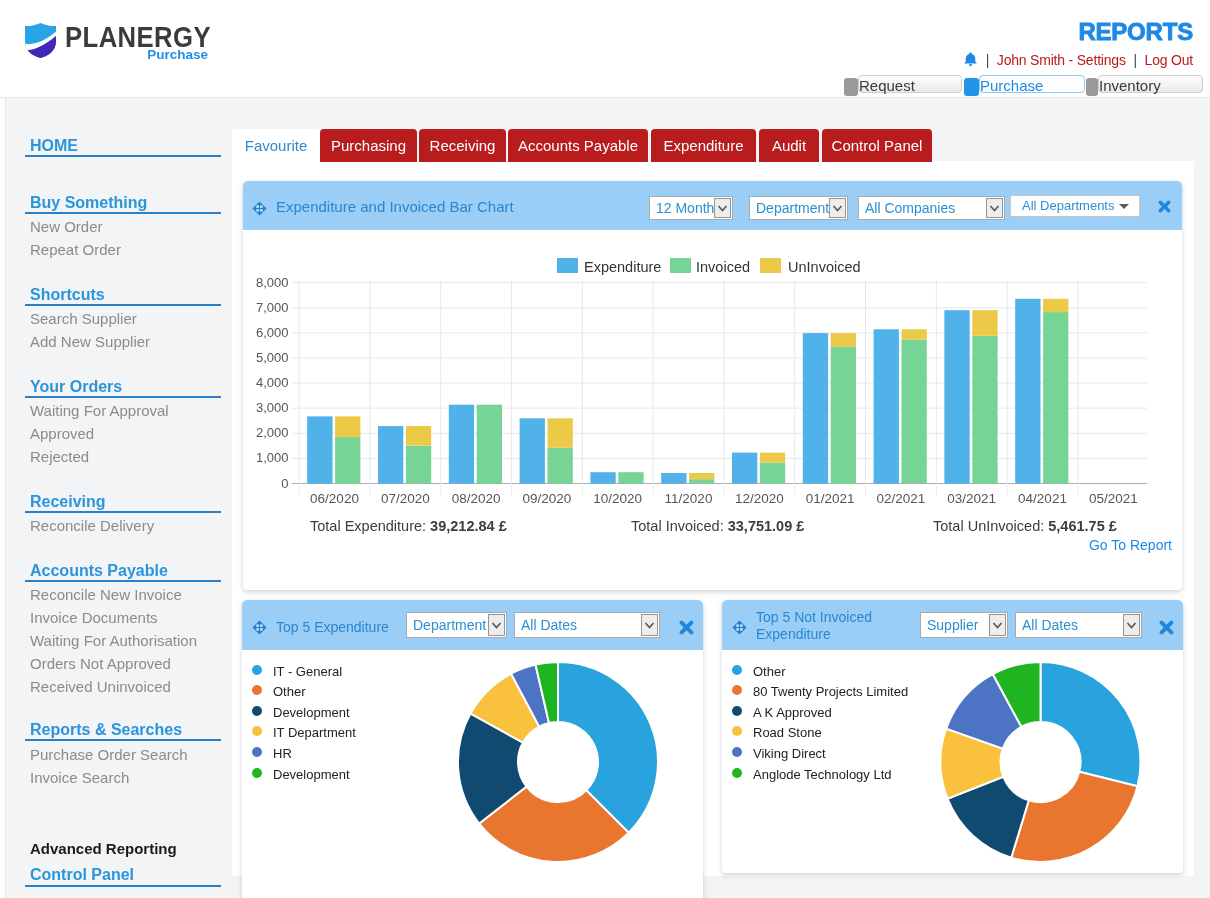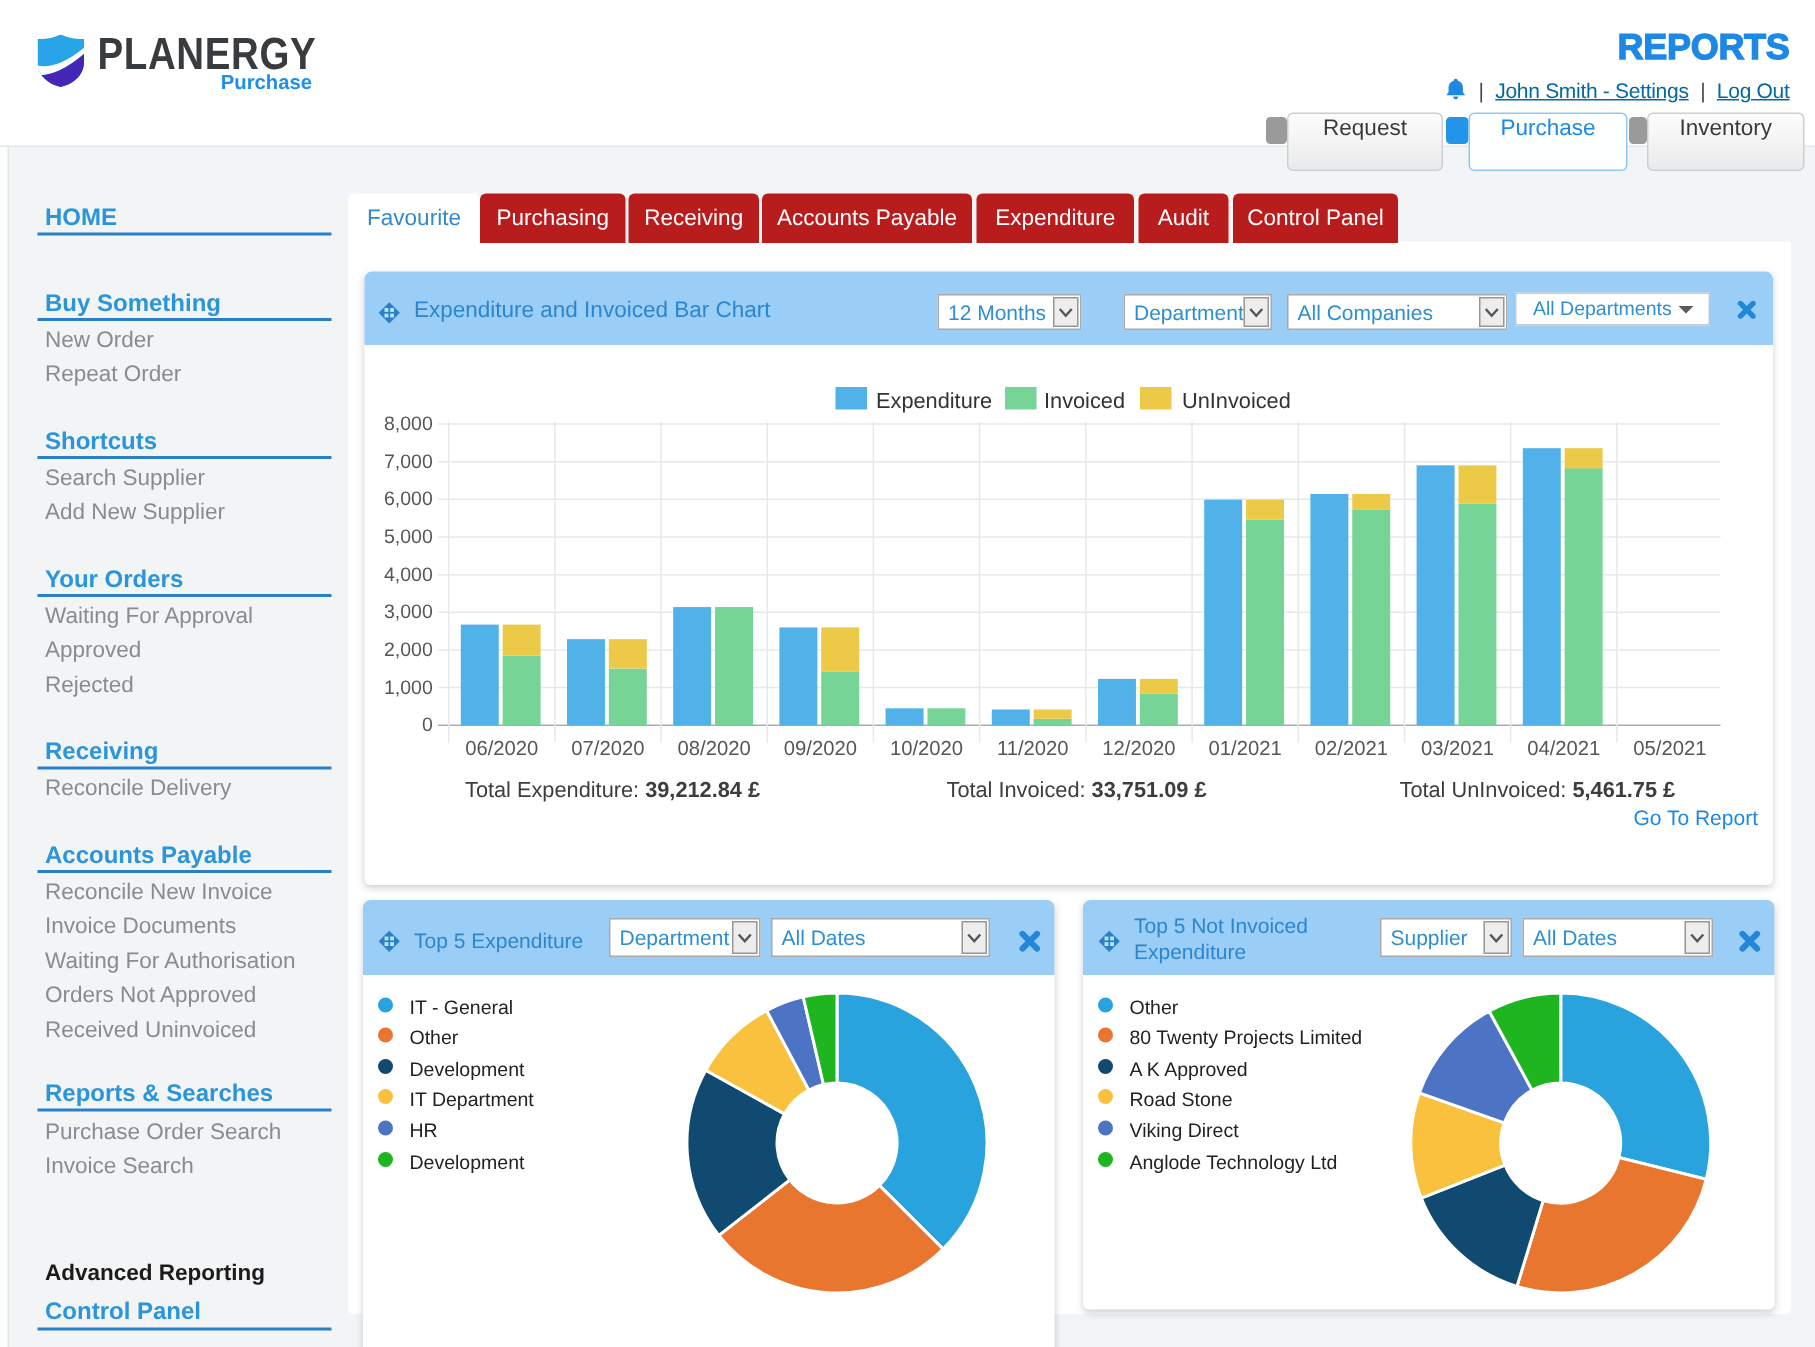--- a/index.html
+++ b/index.html
@@ -12,27 +12,27 @@
 #leftstrip { position:absolute; top:98px; left:0; width:6px; height:800px; background:#fcfdfd; border-right:1px solid #e2e6e8; }
 #container { position:absolute; left:232px; top:161px; width:962px; height:715px; background:#fff; border-radius:0 0 4px 4px; }
 
 
 #logoword { position:absolute; left:65px; top:20px; font-size:30px; font-weight:bold; color:#393c3f; letter-spacing:0.5px; transform:scaleX(0.855); transform-origin:0 0; }
 #logosub { position:absolute; left:64px; top:47px; width:144px; text-align:right; font-size:13.5px; font-weight:bold; color:#1f8fea; }
 
 
 #reports { position:absolute; right:17px; top:18px; font-size:24px; font-weight:bold; color:#1e88e5; letter-spacing:-0.2px; -webkit-text-stroke:0.9px #1e88e5; }
 #userline { position:absolute; right:17px; top:52px; font-size:14px; letter-spacing:-0.2px; color:#4b4b4b; }
-#userline a { color:#0369a1; text-decoration:underline; }
+#userline a { color:#b91c1c; }
 #userline .sep { margin:0 4px; text-decoration:none; }
 
 
 .handle { position:absolute; top:78px; width:14px; height:18px; border-radius:3px; background:#9a9a9a; }
 .handle.blue { background:#2196e8; }
-.modbtn { position:absolute; top:75px; height:39px; line-height:20px; text-align:center; font-size:15px; color:#3a3a3a; background:linear-gradient(#fdfdfd,#e9eaeb); border:1px solid #cdced0; border-radius:4px; }
+.modbtn { position:absolute; top:75px; height:18px; line-height:20px; text-align:left; font-size:15px; color:#3a3a3a; background:linear-gradient(#fdfdfd,#e9eaeb); border:1px solid #cdced0; border-radius:4px; }
 .modbtn.active { background:#fdfefe; border:1px solid #8fc9f0; color:#1e88e5; }
 
 
 .sb-head { position:absolute; left:30px; font-size:16px; font-weight:bold; color:#2b95dc; }
 .sb-line { position:absolute; left:25px; width:196px; height:2px; background:#2980c8; }
 .sb-item { position:absolute; left:30px; font-size:15px; color:#8a8b8d;text-align:center; }
 .sb-item.active { color:#1b1b1b; font-weight:bold; }
 
 
 .tab { position:absolute; top:129px; height:33px; background:#b91c1c; color:#fff; border-radius:4px 4px 0 0; font-size:15px; text-align:center; line-height:33px; }
@@ -134,21 +134,21 @@
   <svg class="abs" style="left:9px;top:20px" width="15" height="15" viewBox="0 0 18 18">
     <g>
         <path d="M9 0.5 L17.5 9 L9 17.5 L0.5 9 Z" fill="#2980c8"></path>
         <rect x="5.2" y="5.2" width="3.1" height="3.1" fill="#b5e4fb"></rect>
         <rect x="9.7" y="5.2" width="3.1" height="3.1" fill="#b5e4fb"></rect>
         <rect x="5.2" y="9.7" width="3.1" height="3.1" fill="#b5e4fb"></rect>
         <rect x="9.7" y="9.7" width="3.1" height="3.1" fill="#b5e4fb"></rect>
       </g>
   </svg>
   <div class="ptitle" style="left:33px;top:17px">Expenditure and Invoiced Bar Chart</div>
-  <div class="pselect" style="left:382px;top:15px;width:96px;height:24px;line-height:22px">12 Months<span class="btn">
+  <div class="pselect" style="left:406px;top:15px;width:84px;height:24px;line-height:22px">12 Months<span class="btn">
         <svg width="11" height="10" viewBox="0 0 11 10">
           <path d="M1.5 3 L5.5 7.5 L9.5 3" fill="none" stroke="#555" stroke-width="1.6"></path>
         </svg>
       </span></div>
   <div class="pselect" style="left:506px;top:15px;width:99px;height:24px;line-height:22px">Department<span class="btn">
         <svg width="11" height="10" viewBox="0 0 11 10">
           <path d="M1.5 3 L5.5 7.5 L9.5 3" fill="none" stroke="#555" stroke-width="1.6"></path>
         </svg>
       </span></div>
   <div class="pselect bluetext" style="left:615px;top:15px;width:147px;height:24px;line-height:22px">All Companies<span class="btn">

